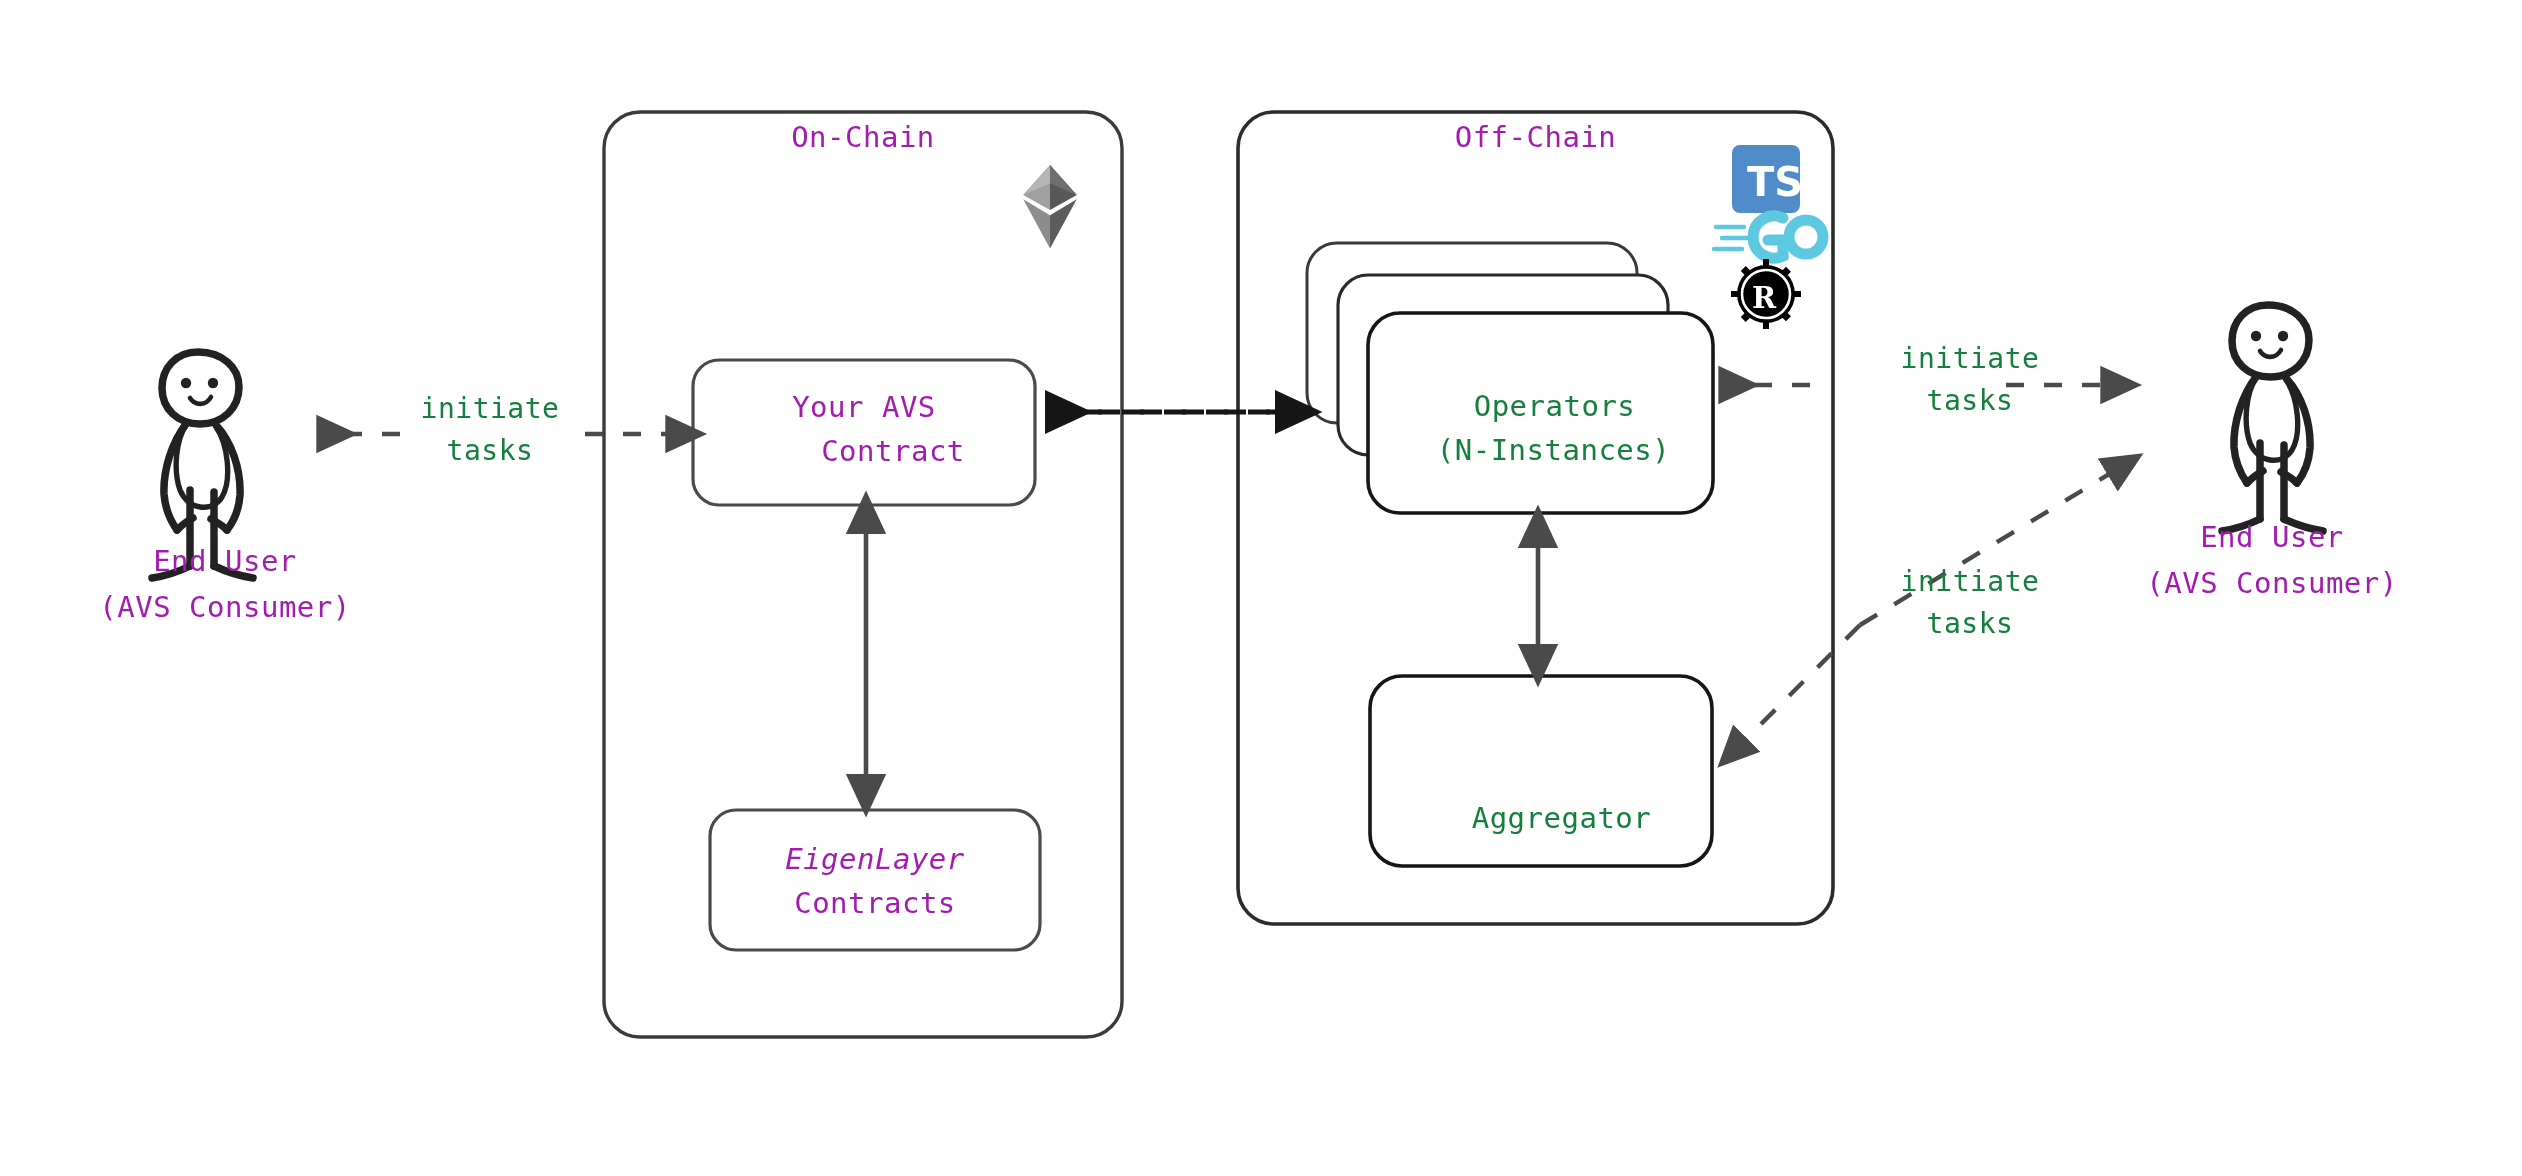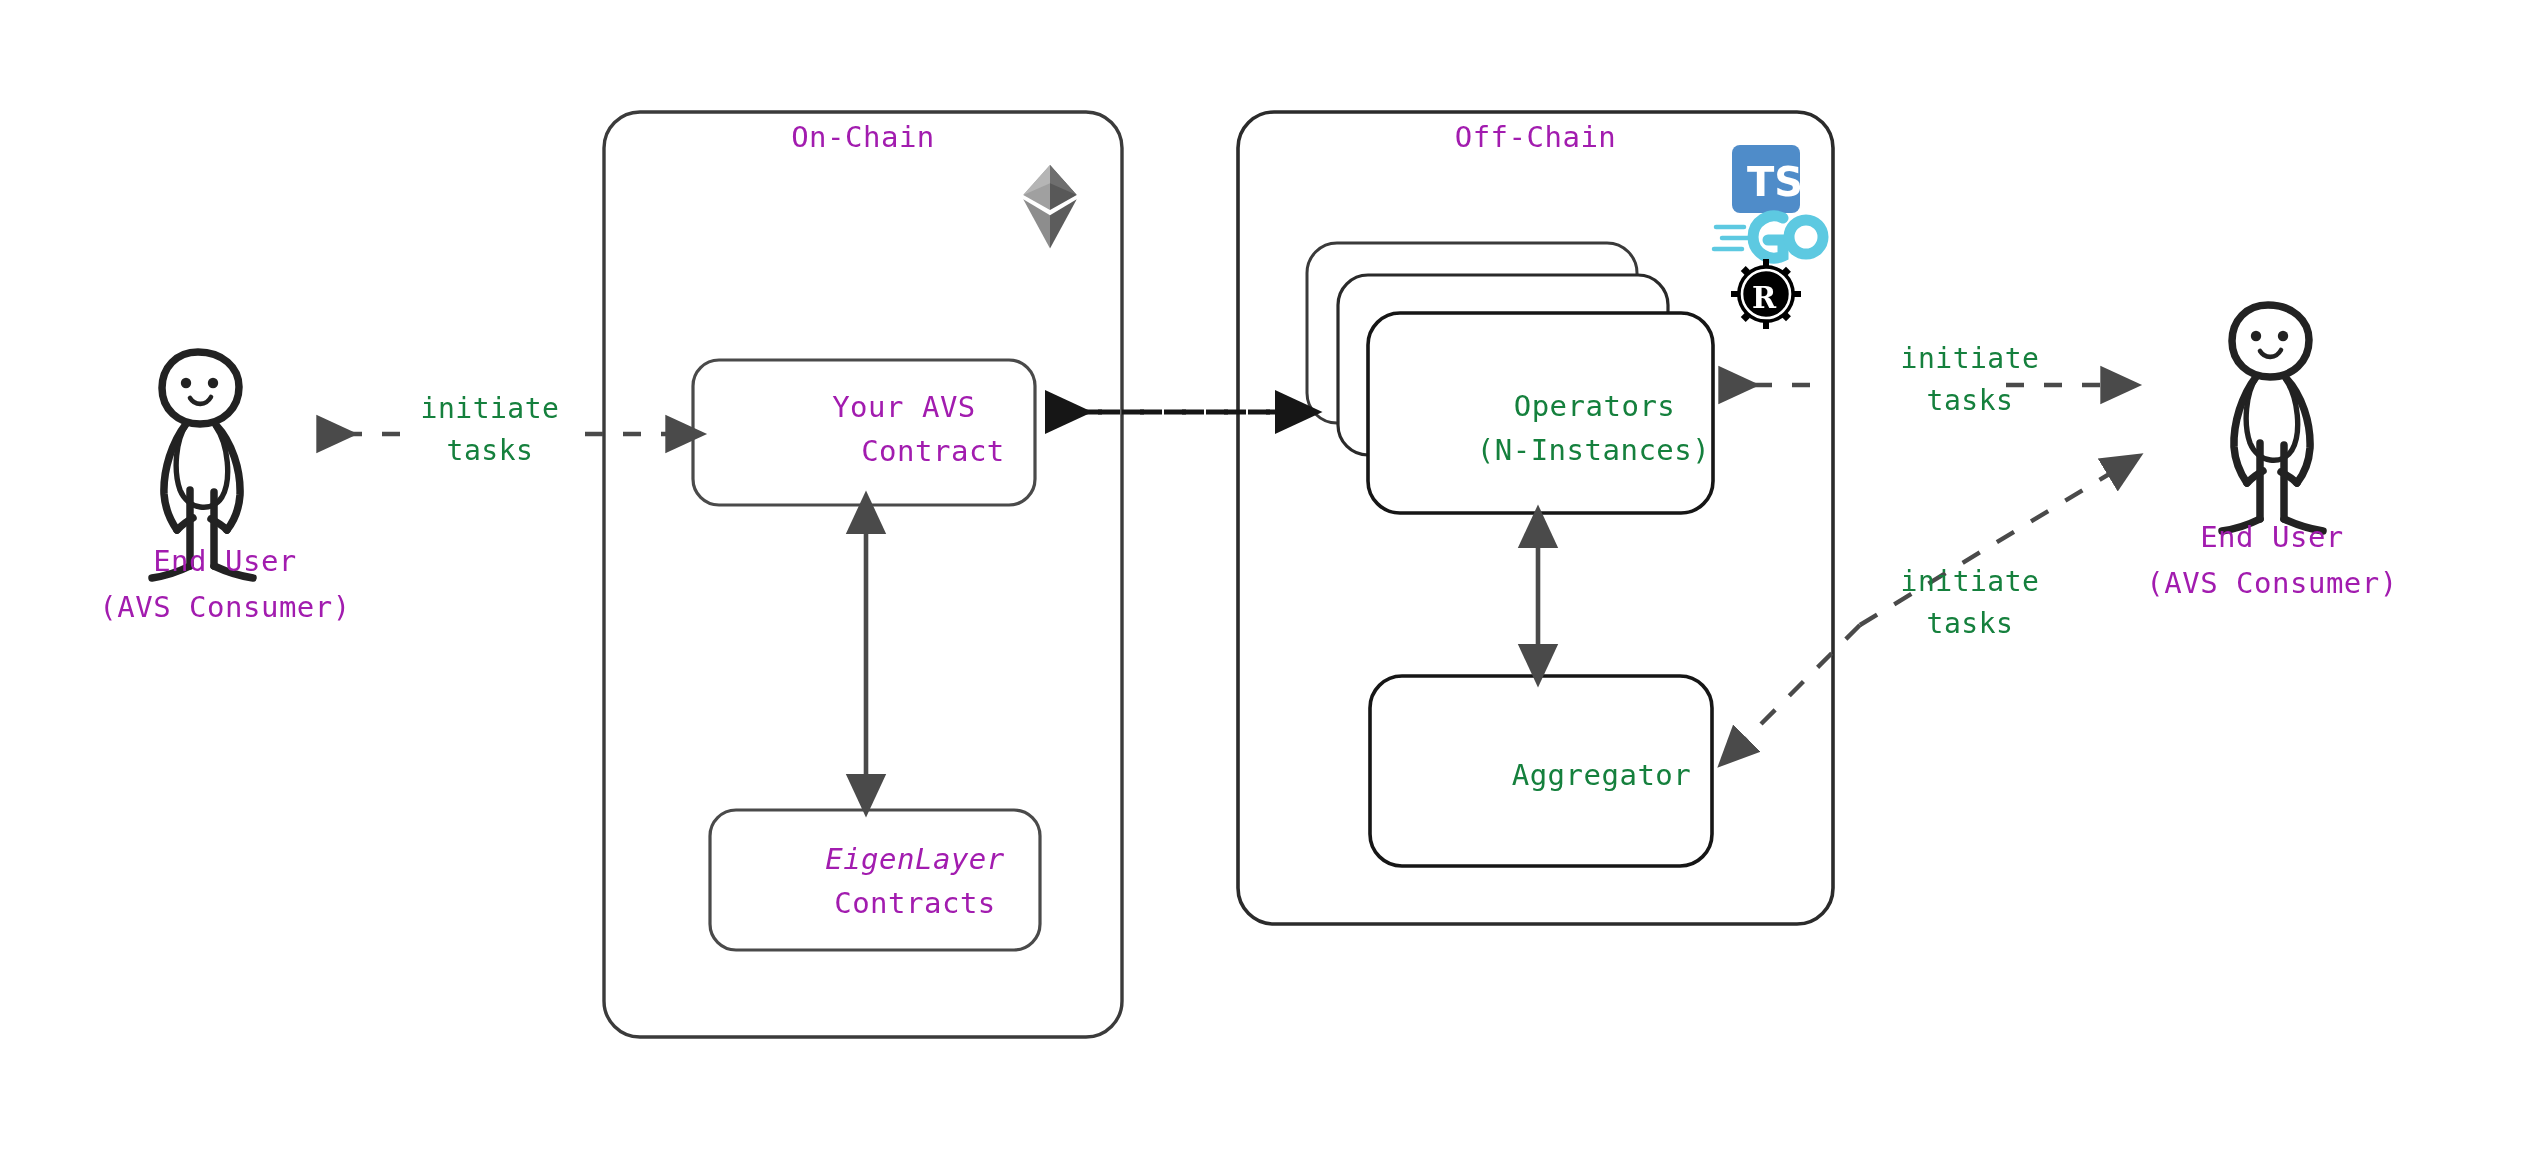--- a/index.html
+++ b/index.html
@@ -30,21 +30,21 @@
     position: absolute;
     color: #a21caf;
     font-family: "DejaVu Sans Mono", "Liberation Mono", monospace;
     white-space: pre;
     text-align: center;
     line-height: 1.34;
     letter-spacing: 0.5px;
   }
   .txt.dark { color: #15803d; }
   .panel-title { font-size: 29px; }
-  .box-label  { font-size: 29px; padding-left: 40px; }
+  .box-label  { font-size: 29px; }
   .edge-label { font-size: 28px; }
   .actor-label{ font-size: 29px; }
 </style>
 </head>
 <body>
 
 <div id="stage">
 
   <svg class="layer" viewBox="0 0 2522 1176" xmlns="http://www.w3.org/2000/svg">
     <defs>
@@ -236,21 +236,21 @@
 
     <div class="txt box-label" style="left:693px; top:388px; width:342px;">Your AVS</div>
     <div class="txt box-label" style="left:722px; top:432px; width:342px;">Contract</div>
 
     <div class="txt box-label" style="left:710px; top:840px; width:330px;font-style:italic;">EigenLayer</div>
     <div class="txt box-label" style="left:710px; top:884px; width:330px;">Contracts</div>
 
     <div class="txt box-label dark" style="left:1368px; top:387px; width:373px;">Operators</div>
     <div class="txt box-label dark" style="left:1368px; top:431px; width:371px;">(N-Instances)</div>
 
-    <div class="txt box-label dark" style="left:1370px; top:756px; width:383px;">Aggregator</div>
+    <div class="txt box-label dark" style="left:1370px; top:799px; width:383px;">Aggregator</div>
 
     <div class="txt actor-label" style="left:40px; top:542px; width:370px;">End User</div>
     <div class="txt actor-label" style="left:40px; top:588px; width:370px;">(AVS Consumer)</div>
 
     <div class="txt actor-label" style="left:2087px; top:518px; width:370px;">End User</div>
     <div class="txt actor-label" style="left:2087px; top:564px; width:370px;">(AVS Consumer)</div>
 
     <div class="txt edge-label dark" style="left:355px; top:390px; width:270px;">initiate</div>
     <div class="txt edge-label dark" style="left:355px; top:432px; width:270px;">tasks</div>
 

